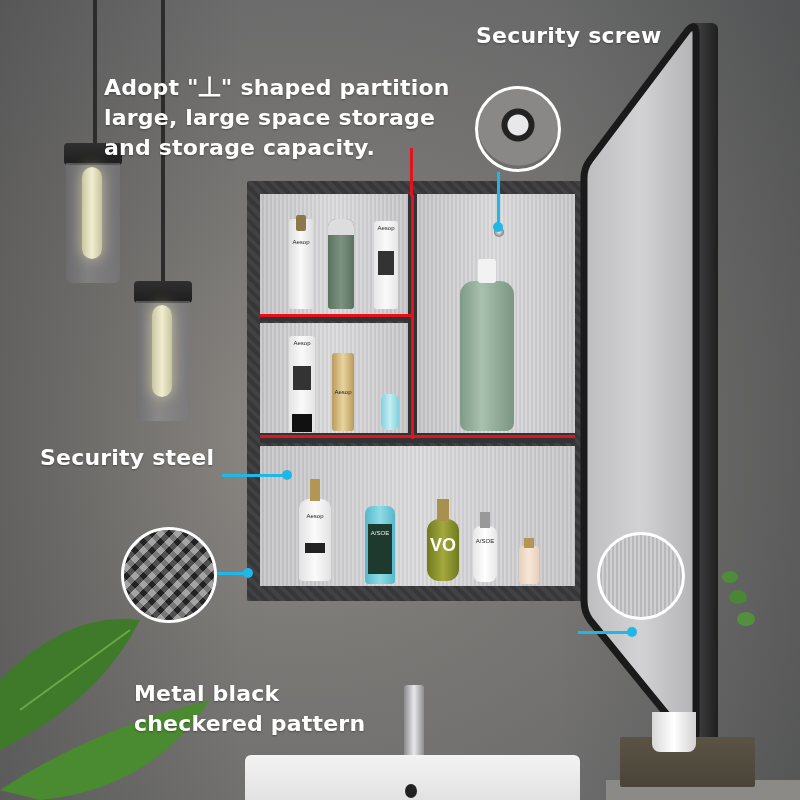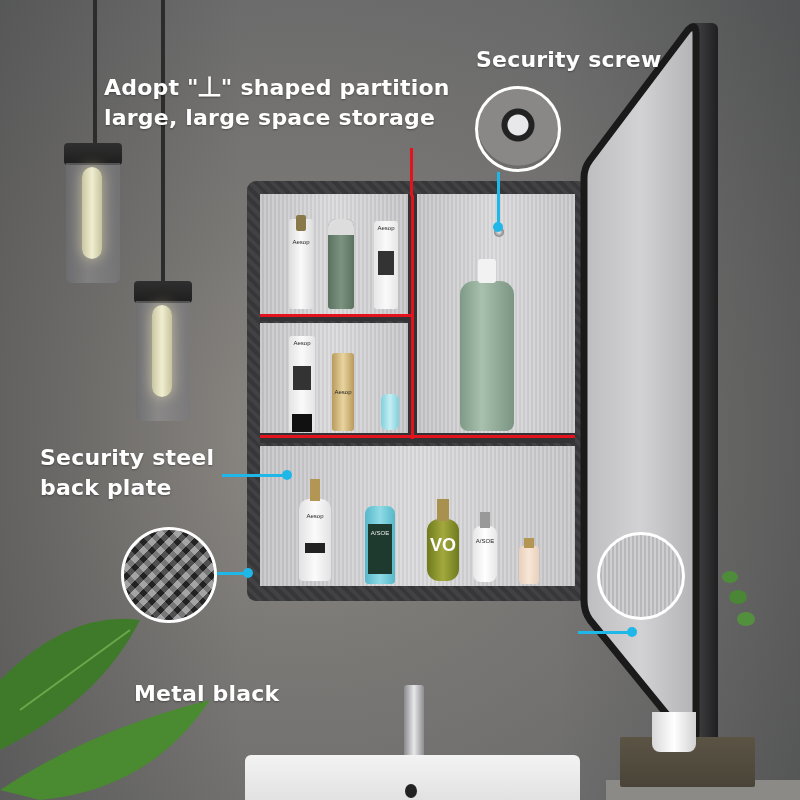--- a/index.html
+++ b/index.html
@@ -14,21 +14,21 @@
   .cord { position: absolute; width: 4px; background: #2c2c2c; }
   .lamp { position: absolute; }
   .lamp .cap { position: absolute; left: 0; top: 0; width: 58px; height: 22px; background: linear-gradient(#2f2f2f, #1e1e1e); border-radius: 4px; }
   .lamp .glass { position: absolute; left: 2px; top: 20px; width: 54px; height: 120px;
     background: linear-gradient(90deg, rgba(110,110,115,0.7), rgba(170,170,175,0.35) 40%, rgba(120,120,125,0.6)); border-radius: 0 0 6px 6px; }
   .lamp .bulb { position: absolute; left: 18px; top: 24px; width: 20px; height: 92px; border-radius: 10px;
     background: linear-gradient(90deg, #c9c7a2, #f0eed0 50%, #c6c39e); box-shadow: 0 0 14px rgba(240,230,180,0.6); }
 
   
   .cabinet { position: absolute; left: 247px; top: 181px; width: 340px; height: 420px;
-    background: #3a3a3c; border-radius: 9px;
+    background: #3a3a3c; border-radius: 2px;
     background-image: repeating-linear-gradient(45deg, rgba(255,255,255,0.04) 0 4px, rgba(0,0,0,0.05) 4px 8px); }
   .cell { position: absolute; background: linear-gradient(90deg, #c9c9cc, #dcdcde 50%, #c8c8cb);
     background-image: repeating-linear-gradient(90deg, rgba(255,255,255,0.12) 0 2px, rgba(0,0,0,0.04) 2px 4px), linear-gradient(90deg, #c4c4c7, #dadadc 50%, #c6c6c9); }
   .shelf { position: absolute; height: 7px; background: #333335; }
   .red { position: absolute; background: #e4121c; }
 
   .bottle { position: absolute; border-radius: 3px; }
   .bl-label { position: absolute; font-size: 6px; color: #222; text-align: center; width: 100%; font-family: "Liberation Sans", sans-serif; }
 
   
@@ -162,42 +162,43 @@
   <div class="faucet"></div>
   <div class="sink"></div>
   <div class="drain"></div>
   <div class="book2"></div>
   <div class="book"></div>
   <div class="post"></div>
 
   <div class="callout-text" style="left:104px;top:73px;">
     <div>Adopt "丄" shaped partition</div>
     <div>large, large space storage</div>
+    <div>and storage capacity.</div>
   </div>
   <div class="line" style="left:410px;top:148px;width:3px;height:48px;background:#e4121c;"></div>
 
-  <div class="callout-text" style="left:476px;top:21px;margin-top:24px;">
+  <div class="callout-text" style="left:476px;top:21px;">
     <div>Security screw</div>
   </div>
   <div class="detail-circle" style="left:475px;top:86px;width:86px;height:86px;background:radial-gradient(circle at 50% 45%, #e8e8ea 0 10px, #222 11px 16px, #8a8886 17px 40px, #6e6c6a 41px);"></div>
   <div class="line" style="left:497px;top:172px;width:3px;height:52px;"></div>
   <div class="dot" style="left:493px;top:222px;"></div>
 
   <div class="callout-text" style="left:40px;top:443px;">
     <div>Security steel</div>
-    <div>back plate</div>
   </div>
   <div class="line" style="left:222px;top:474px;width:62px;height:3px;"></div>
   <div class="dot" style="left:282px;top:470px;"></div>
 
   <div class="detail-circle" style="left:121px;top:527px;width:96px;height:96px;background:repeating-linear-gradient(45deg,#d8d8d8 0 6px,#5a5a5a 6px 12px),#888;background-blend-mode:multiply;">
     <div style="position:absolute;inset:0;background:repeating-linear-gradient(-45deg,rgba(255,255,255,0.35) 0 6px,rgba(0,0,0,0.3) 6px 12px);"></div>
   </div>
   <div class="line" style="left:217px;top:572px;width:30px;height:3px;"></div>
   <div class="dot" style="left:243px;top:568px;"></div>
   <div class="callout-text" style="left:134px;top:637px;margin-top:42px;">
     <div>Metal black</div>
+    <div>checkered pattern</div>
   </div>
 
   <div class="detail-circle" style="left:597px;top:532px;width:88px;height:88px;background:repeating-linear-gradient(90deg,#b8b8ba 0 2px,#cfcfd1 2px 4px);"></div>
   <div class="line" style="left:578px;top:631px;width:52px;height:3px;"></div>
   <div class="dot" style="left:627px;top:627px;"></div>
 </div>
 
 </body></html>

